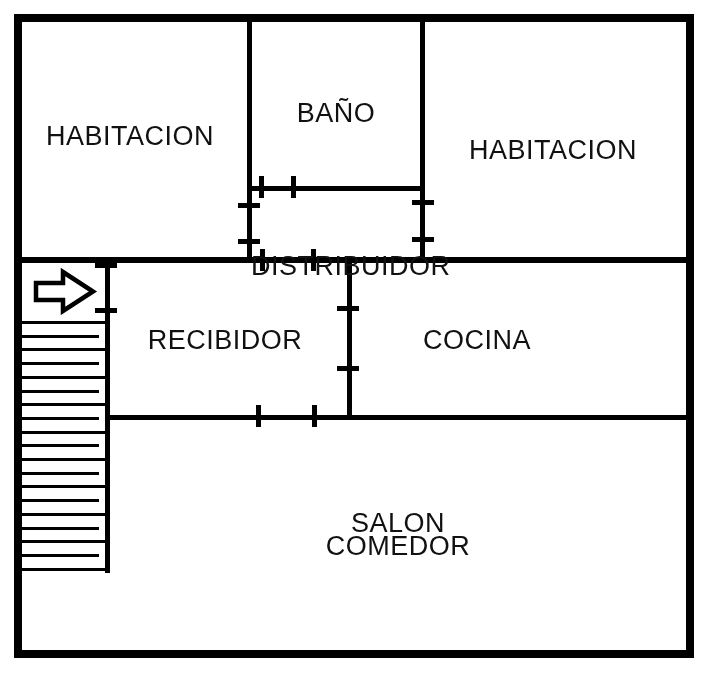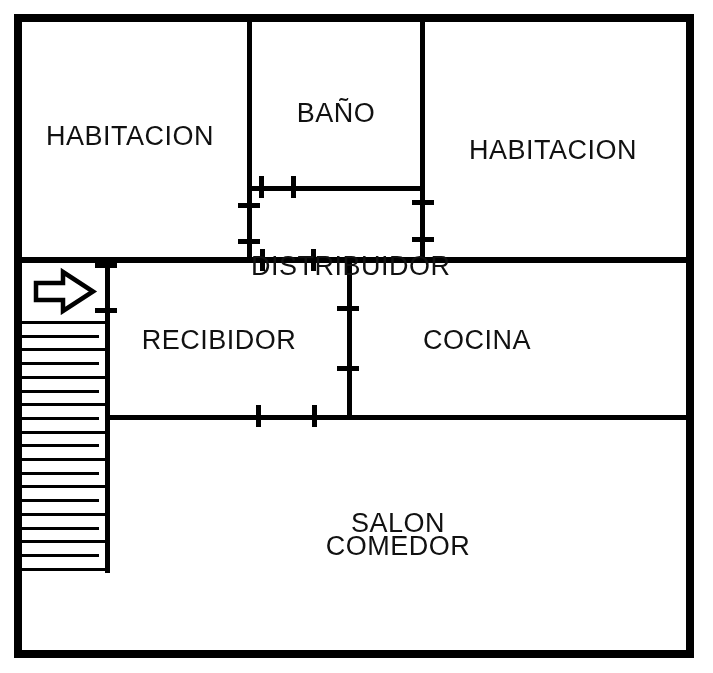--- a/index.html
+++ b/index.html
@@ -50,21 +50,21 @@
   .entrance-arrow{position:absolute;left:32px;top:267px;width:66px;height:48px;}
   
   .room-label{
     position:absolute;color:#111;font-size:27px;letter-spacing:0.5px;
     text-align:center;white-space:nowrap;line-height:23px;
   }
   .label-habitacion-left {left:30px;top:125px;width:200px;}
   .label-bano            {left:251px;top:102px;width:170px;}
   .label-habitacion-right{left:453px;top:139px;width:200px;}
   .label-distribuidor    {left:251px;top:211px;width:170px;margin-top:44px;}
-  .label-recibidor       {left:119px;top:329px;width:200px;}
+  .label-recibidor       {left:125px;top:329px;width:200px;}
   .label-cocina          {left:377px;top:329px;width:200px;}
   .label-salon-comedor   {left:298px;top:512px;width:200px;}
 </style>
 </head>
 <body>
 
 <div id="canvas">
 
   <div class="outer-wall"></div>
 

